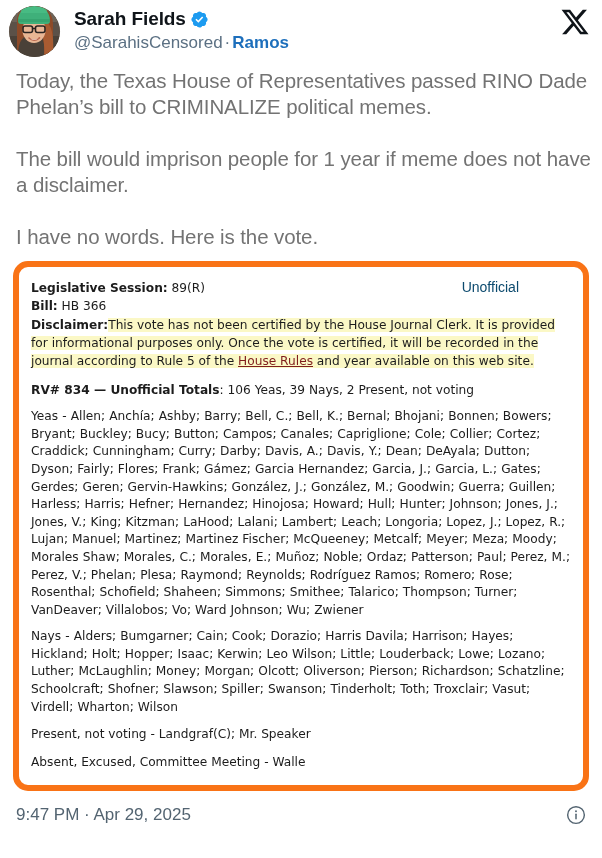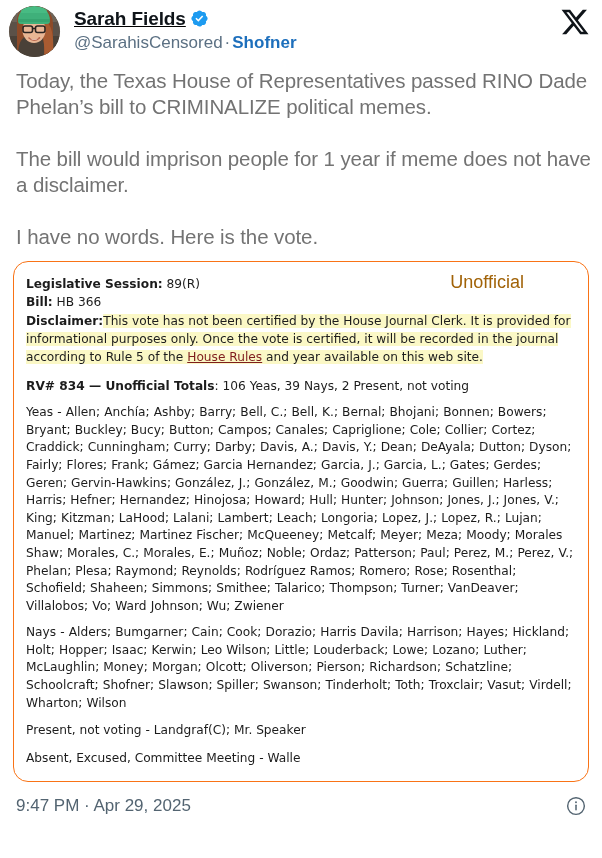--- a/index.html
+++ b/index.html
@@ -45,24 +45,23 @@
     display: flex;
     flex-direction: column;
     justify-content: flex-start;
     padding-top: 2px;
     flex: 1 1 auto;
     min-width: 0;
   }
 
   .display-name-row {
     display: flex;
-    align-items: flex-start;
+    align-items: center;
     gap: 4px;
     line-height: 1.15;
-    text-decoration: underline;
   }
   .display-name {
     font-size: 19px;
     font-weight: bold;
     color: #0f1419;
     letter-spacing: -0.1px;
   }
   .verified-badge {
     width: 19px; height: 19px;
     flex: 0 0 19px;
@@ -103,41 +102,41 @@
     line-height: 26px;
     color: #737373;
     letter-spacing: -0.1px;
   }
   .tweet-text p { margin: 0; }
   .tweet-text p.spacer { height: 26px; }
 
   
   .vote-card {
     margin: 11px 13px 0 13px;
-    border: 1px solid #f97316;
+    border: 6px solid #f97316;
     border-radius: 15px;
     background: #ffffff;
     padding: 12px 12px 14px 12px;
     font-size: 12.2px;
     line-height: 17.6px;
     color: #1c1c1c;
     font-family: "DejaVu Sans", sans-serif;
   }
 
   .card-meta-row {
     display: flex;
     justify-content: space-between;
     align-items: baseline;
   }
   .card-meta-left { flex: 1 1 auto; }
   .meta-line { white-space: nowrap; }
   .meta-label { font-weight: bold; }
   .unofficial-tag {
-    font-size: 18px;
-    color: #a16207;
+    font-size: 14px;
+    color: #0c4a6e;
     white-space: nowrap;
     padding-right: 52px;
     font-family: "Liberation Sans", sans-serif;
   }
 
   .disclaimer-block {
     margin-top: 2px;
   }
   .disclaimer-inner {
     background: #fbf8c6;
@@ -226,21 +225,21 @@
     <div class="name-block">
       <div class="display-name-row">
         <span class="display-name">Sarah Fields</span>
         <span class="verified-badge">
           <svg viewBox="0 0 22 22" xmlns="http://www.w3.org/2000/svg" aria-hidden="true">
             <path fill="#1d9bf0" d="M20.396 11c-.018-.646-.215-1.275-.57-1.816-.354-.54-.852-.972-1.438-1.246.223-.607.27-1.264.14-1.897-.132-.634-.437-1.218-.882-1.687-.47-.445-1.053-.75-1.687-.882-.633-.13-1.29-.083-1.897.14-.273-.587-.704-1.086-1.245-1.44S11.647 1.62 11 1.604c-.646.017-1.273.213-1.813.568s-.97.854-1.24 1.44c-.608-.223-1.267-.272-1.902-.14-.635.13-1.22.436-1.69.882-.445.47-.749 1.055-.878 1.688-.13.633-.08 1.29.144 1.896-.587.274-1.087.705-1.443 1.245-.356.54-.555 1.17-.574 1.817.02.647.218 1.276.574 1.817.356.54.856.972 1.443 1.245-.224.606-.274 1.263-.144 1.896.13.634.433 1.218.877 1.688.47.443 1.054.747 1.687.878.633.132 1.29.084 1.897-.136.274.586.705 1.084 1.246 1.439.54.354 1.17.551 1.816.569.647-.016 1.276-.213 1.817-.567s.972-.854 1.245-1.44c.604.239 1.266.296 1.903.164.636-.132 1.22-.447 1.68-.907.46-.46.776-1.044.908-1.681s.075-1.299-.165-1.903c.586-.274 1.084-.705 1.439-1.246.354-.54.551-1.17.569-1.816zM9.662 14.85l-3.429-3.428 1.293-1.302 2.072 2.072 4.4-4.794 1.347 1.246z"></path>
           </svg>
         </span>
       </div>
       <div class="handle-row">
-        <span class="handle">@SarahisCensored</span><span class="dot-sep">·</span><a class="follow-link">Shofner</a>
+        <span class="handle">@SarahisCensored</span><span class="dot-sep">·</span><a class="follow-link">Ramos</a>
       </div>
     </div>
 
     <div class="x-logo">
       <svg viewBox="0 0 24 24" xmlns="http://www.w3.org/2000/svg" aria-hidden="true">
         <path fill="#0f1419" d="M18.244 2.25h3.308l-7.227 8.26 8.502 11.24H16.17l-5.214-6.817L4.99 21.75H1.68l7.73-8.835L1.254 2.25H8.08l4.713 6.231zm-1.161 17.52h1.833L7.084 4.126H5.117z"></path>
       </svg>
     </div>
   </div>
 

